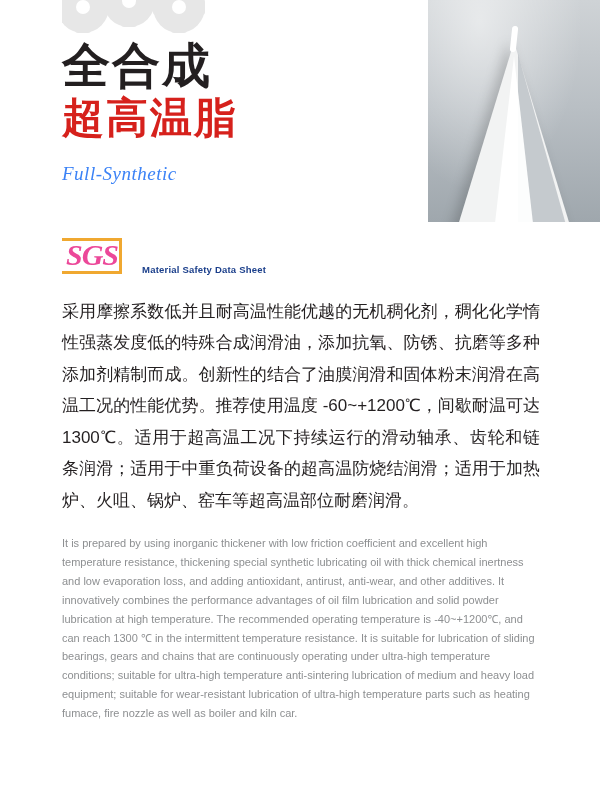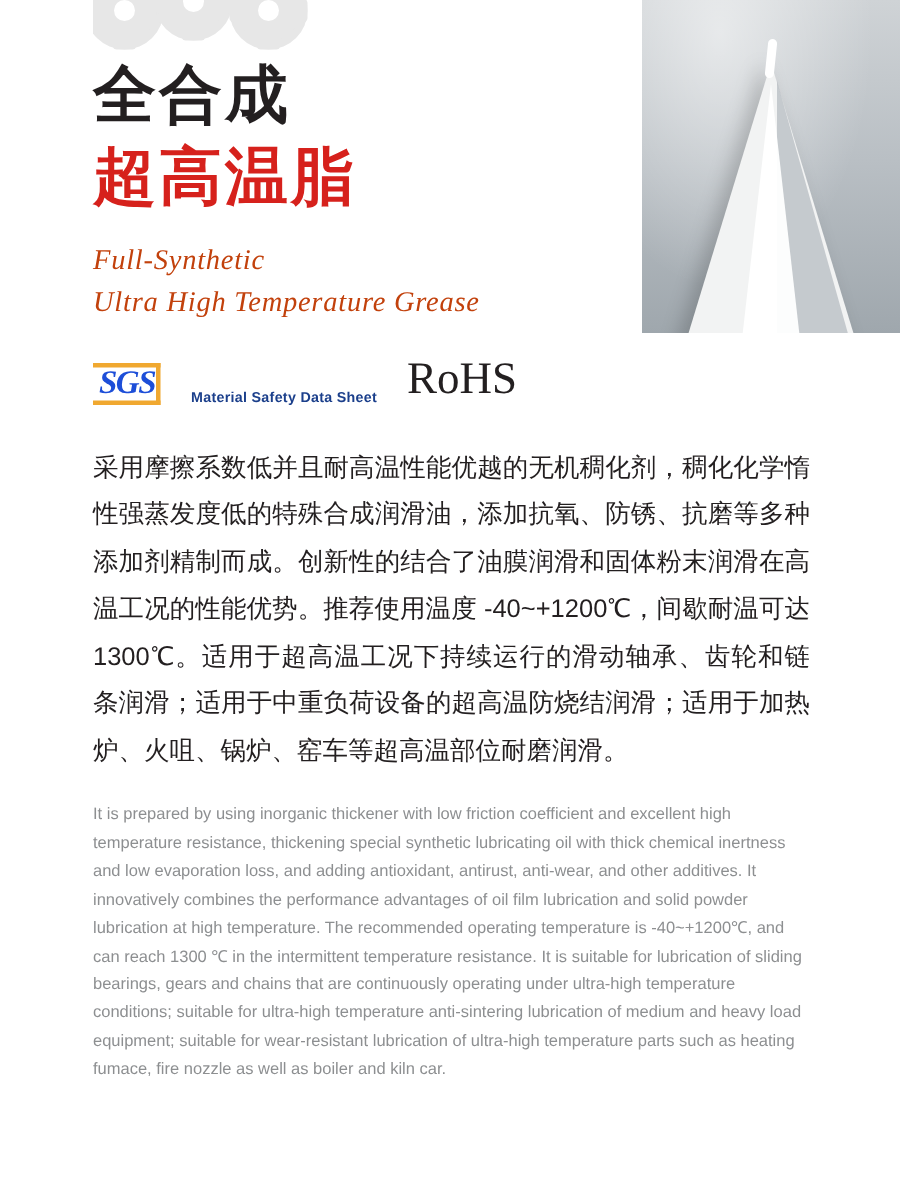--- a/index.html
+++ b/index.html
@@ -122,21 +122,21 @@
     background: #ffffff;
     transform: rotate(6deg);
     border-radius: 3px;
   }
 
   
   .title-zh1 {
     position: absolute;
     left: 62px;
     top: 40px;
-    font-size: 42px;
+    font-size: 48px;
     font-weight: bold;
     letter-spacing: 2px;
     color: #231f20;
     line-height: 1.1;
   }
   .title-zh2 {
     position: absolute;
     left: 62px;
     top: 95px;
     font-size: 42px;
@@ -146,21 +146,21 @@
     line-height: 1.1;
     text-align: right;
   }
   .title-en {
     position: absolute;
     left: 62px;
     top: 160px;
     font-family: "Liberation Serif", serif;
     font-style: italic;
     font-size: 19px;
-    color: #c2410c;
+    color: #3b82f6;
     line-height: 1.45;
     letter-spacing: .5px;
   }
 
   
   .certs {
     position: absolute;
     left: 62px;
     top: 238px;
     display: flex;
@@ -168,23 +168,23 @@
     gap: 20px;
   }
   .sgs {
     position: relative;
     padding: 2px 4px 4px 4px;
   }
   .sgs .sgs-text {
     font-family: "Liberation Serif", serif;
     font-weight: bold;
     font-style: italic;
-    font-size: 22px;
+    font-size: 30px;
     letter-spacing: -1px;
-    color: #1d4ed8;
+    color: #ec4899;
     line-height: 1;
   }
   .sgs .bar-top {
     position: absolute; left: 0; top: 0; width: 100%; height: 3px; background: #f0a830;
   }
   .sgs .bar-bottom {
     position: absolute; left: 0; bottom: 0; width: 100%; height: 3px; background: #f0a830;
   }
   .sgs .bar-r {
     position: absolute; right: 0; top: 0; width: 3px; height: 100%; background: #f0a830;
@@ -258,30 +258,28 @@
   <div class="cone"></div>
   <div class="cone-shadow"></div>
   <div class="cone-hi"></div>
   <div class="cone-tip"></div>
 </div>
 
 <div class="title-zh1">全合成</div>
 <div class="title-zh2">超高温脂</div>
 <div class="title-en">
   <div>Full-Synthetic</div>
-  <div>Ultra High Temperature Grease</div>
 </div>
 
 <div class="certs">
   <div class="sgs">
     <span class="bar-top"></span>
     <span class="bar-bottom"></span>
     <span class="bar-r"></span>
     <div class="sgs-text">SGS</div>
   </div>
   <div class="msds">
     <div class="msds-sub">Material Safety Data Sheet</div>
   </div>
-  <div class="rohs">RoHS</div>
-</div>
-
-<div class="body-zh">采用摩擦系数低并且耐高温性能优越的无机稠化剂，稠化化学惰性强蒸发度低的特殊合成润滑油，添加抗氧、防锈、抗磨等多种添加剂精制而成。创新性的结合了油膜润滑和固体粉末润滑在高温工况的性能优势。推荐使用温度 -40~+1200℃，间歇耐温可达 1300℃。适用于超高温工况下持续运行的滑动轴承、齿轮和链条润滑；适用于中重负荷设备的超高温防烧结润滑；适用于加热炉、火咀、锅炉、窑车等超高温部位耐磨润滑。</div>
+</div>
+
+<div class="body-zh">采用摩擦系数低并且耐高温性能优越的无机稠化剂，稠化化学惰性强蒸发度低的特殊合成润滑油，添加抗氧、防锈、抗磨等多种添加剂精制而成。创新性的结合了油膜润滑和固体粉末润滑在高温工况的性能优势。推荐使用温度 -60~+1200℃，间歇耐温可达 1300℃。适用于超高温工况下持续运行的滑动轴承、齿轮和链条润滑；适用于中重负荷设备的超高温防烧结润滑；适用于加热炉、火咀、锅炉、窑车等超高温部位耐磨润滑。</div>
 <div class="body-en">It is prepared by using inorganic thickener with low friction coefficient and excellent high temperature resistance, thickening special synthetic lubricating oil with thick chemical inertness and low evaporation loss, and adding antioxidant, antirust, anti-wear, and other additives. It innovatively combines the performance advantages of oil film lubrication and solid powder lubrication at high temperature. The recommended operating temperature is -40~+1200℃, and can reach 1300 ℃ in the intermittent temperature resistance. It is suitable for lubrication of sliding bearings, gears and chains that are continuously operating under ultra-high temperature conditions; suitable for ultra-high temperature anti-sintering lubrication of medium and heavy load equipment; suitable for wear-resistant lubrication of ultra-high temperature parts such as heating fumace, fire nozzle as well as boiler and kiln car.</div>
 
 </body></html>

